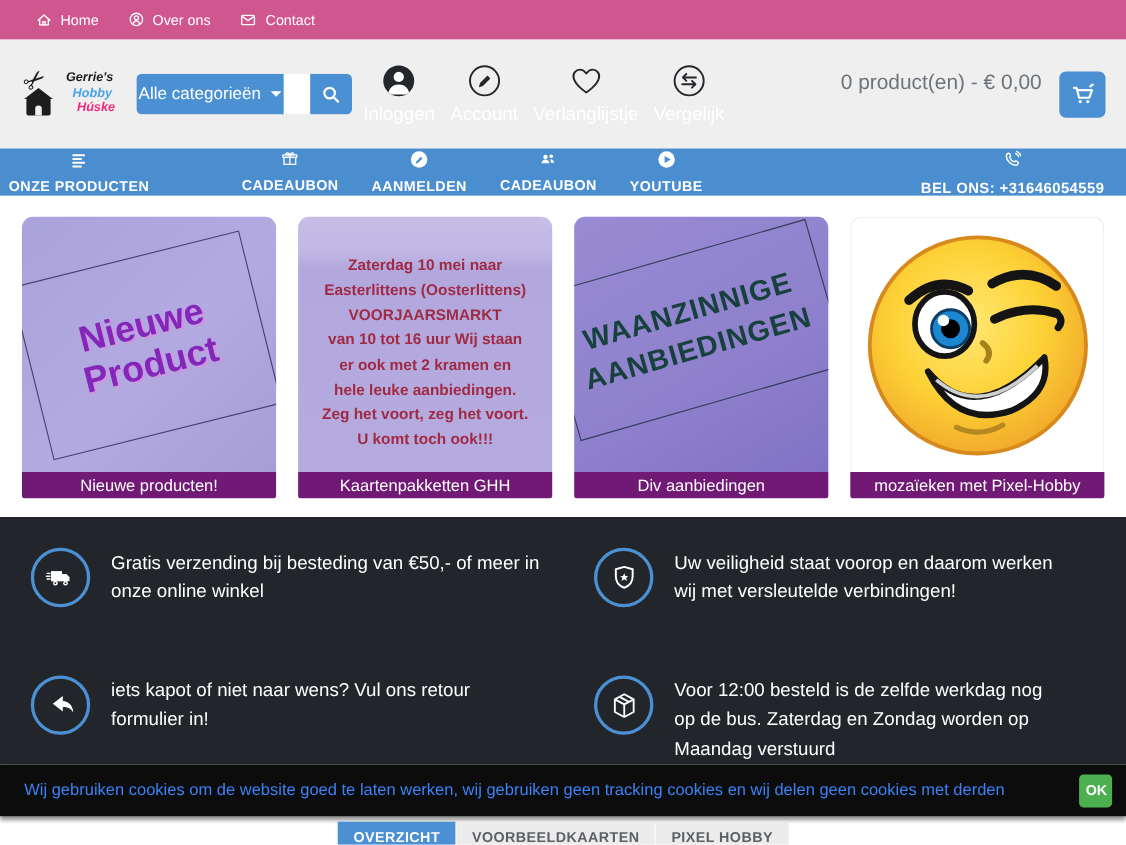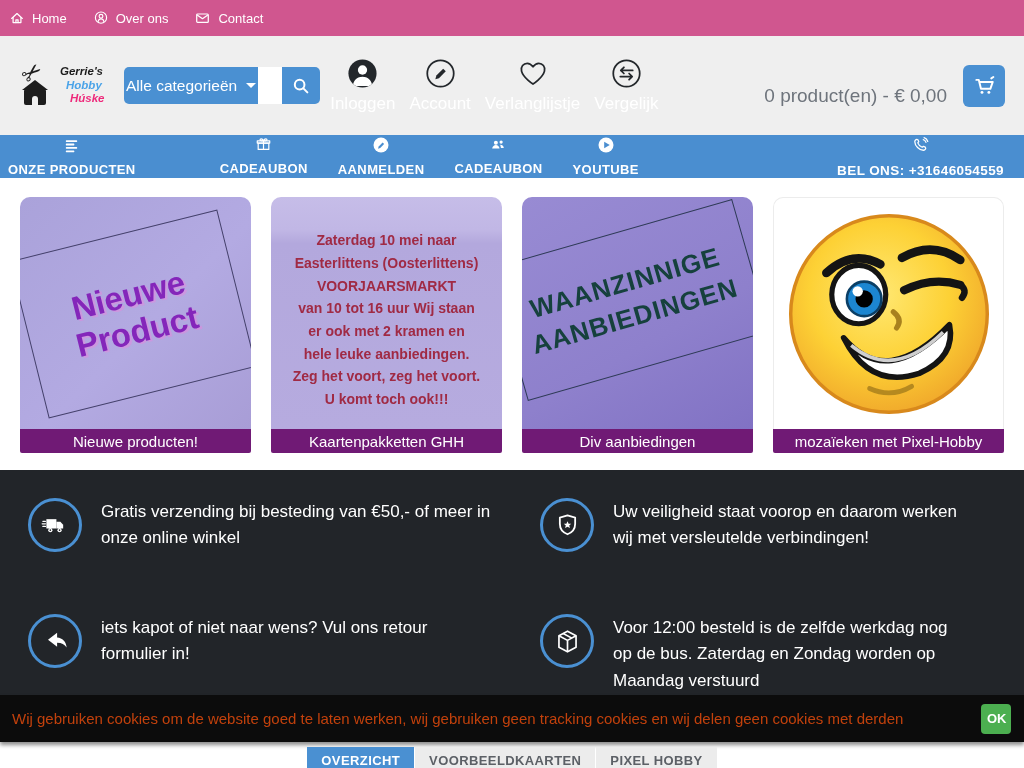--- a/index.html
+++ b/index.html
@@ -1,20 +1,20 @@
 <!DOCTYPE html>
 <html><head>
 <meta charset="utf-8">
 <style>
   html,body{margin:0;padding:0;background:#fff;}
   *{box-sizing:border-box;font-family:"Liberation Sans","DejaVu Sans",sans-serif;}
   #canvas{position:relative;width:1024px;height:768px;overflow:hidden;background:#fff;margin:0 auto;}
 
   
-  .topbar{height:36px;background:#d0568f;display:flex;align-items:center;padding-left:9px;gap:26px;}
+  .topbar{height:36px;background:#d0568f;display:flex;align-items:center;padding-left:32px;gap:26px;}
   .topbar-item{display:flex;align-items:center;gap:7px;color:#fff;font-size:13px;cursor:pointer;}
   .topbar-item svg{display:block;}
 
   
   .header{height:99px;background:#efefef;display:flex;align-items:center;}
   .logo{display:flex;align-items:center;margin-left:20px;width:92px;flex:none;cursor:pointer;}
   .logo-mark{position:relative;width:36px;height:46px;flex:none;}
   .logo-scissors{position:absolute;top:-4px;left:2px;font-size:24px;color:#1d1d1d;transform:rotate(-40deg);}
   .logo-house{position:absolute;left:4px;top:26px;width:22px;height:16px;background:#1d1d1d;border-radius:2px;}
   .logo-house:before{content:"";position:absolute;top:-9px;left:-2px;border-left:13px solid transparent;border-right:13px solid transparent;border-bottom:10px solid #1d1d1d;}
@@ -27,21 +27,21 @@
   .search{margin-left:12px;display:flex;height:37px;border-radius:5px;overflow:hidden;flex:none;}
   .search-cat{background:#4a90d2;color:#fff;font-size:15.5px;display:flex;align-items:center;gap:9px;padding:0 2px;cursor:pointer;white-space:nowrap;}
   .caret{width:0;height:0;border-left:5px solid transparent;border-right:5px solid transparent;border-top:5px solid #fff;}
   .search-input{width:24px;border:none;outline:none;background:#fff;padding:0;}
   .search-btn{width:38px;background:#4a90d2;border:none;display:flex;align-items:center;justify-content:center;cursor:pointer;}
 
   .actions{display:flex;gap:14px;margin-left:10px;}
   .action{display:flex;flex-direction:column;align-items:center;gap:5px;cursor:pointer;}
   .action-label{color:#fff;font-size:17px;white-space:nowrap;}
 
-  .cartbox{margin-left:auto;display:flex;align-items:flex-end;gap:16px;padding-right:19px;}
+  .cartbox{margin-left:auto;display:flex;align-items:flex-start;gap:16px;padding-right:19px;}
   .cart-summary{color:#6e747c;font-size:19px;white-space:nowrap;}
   .cart-btn{width:42px;height:42px;background:#4a90d2;border:none;border-radius:6px;display:flex;align-items:center;justify-content:center;cursor:pointer;}
 
   
   .nav{height:43px;background:#4a8ed0;display:flex;align-items:center;color:#fff;}
   .nav-item{display:flex;align-items:center;gap:8px;font-size:13px;font-weight:bold;letter-spacing:.4px;cursor:pointer;white-space:nowrap;flex-direction:column;}
   .nav-left{margin-left:8px;}
   .nav-group{display:flex;gap:30px;margin-left:84px;}
   .nav-phone{margin-left:auto;margin-right:20px;font-size:13.5px;}
 
@@ -67,21 +67,21 @@
 
   
   .features{margin-top:17px;height:225px;background:#222529;display:grid;grid-template-columns:512px 512px;grid-template-rows:116px 109px;padding-top:26px;}
   .feature{display:flex;gap:19px;padding-left:28px;align-items:flex-start;}
   .fi-circle{width:54px;height:54px;border:3px solid #4a90d2;border-radius:50%;display:flex;align-items:center;justify-content:center;flex:none;margin-top:2px;}
   .feature-text{color:#fff;font-size:17px;line-height:1.55;margin-top:3px;}
   .w390{max-width:392px;} .w345{max-width:347px;}
 
   
   .cookiebar{height:47px;background:#0c0c0c;display:flex;align-items:center;box-shadow:0 3px 4px rgba(0,0,0,.45);}
-  .cookie-text{color:#c2410c;font-size:15px;padding-left:12px;}
+  .cookie-text{color:#3b82f6;font-size:15px;padding-left:22px;}
   .ok-btn{margin-left:auto;margin-right:13px;width:30px;height:30px;background:#4caf50;color:#fff;font-size:13px;font-weight:bold;border:none;border-radius:4px;cursor:pointer;}
 
   
   .tabs{margin-top:5px;display:flex;justify-content:center;}
   .tab{height:26px;display:flex;align-items:center;padding:0 14px;font-size:13px;font-weight:bold;letter-spacing:.4px;background:#ececec;color:#5c6066;cursor:pointer;margin-left:1px;}
   .tab.active{background:#4a90d2;color:#fff;margin-left:0;}
 
   svg{display:block;}
 </style>
 </head>

